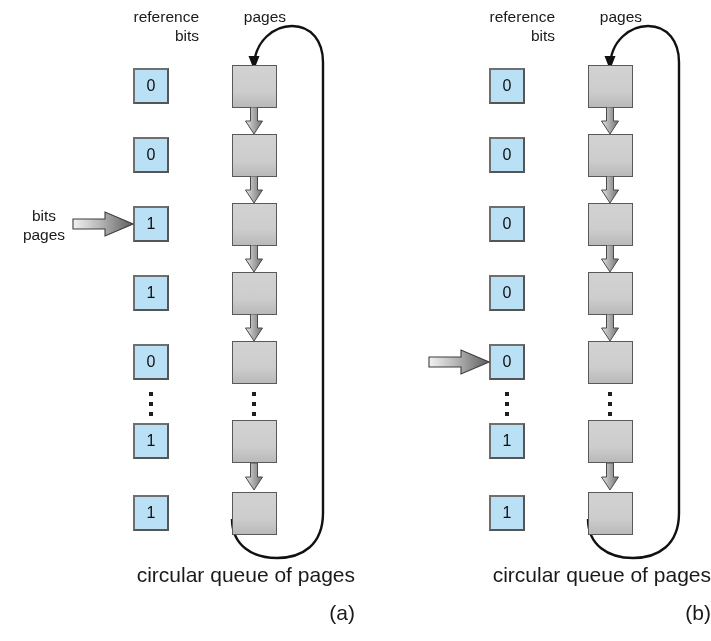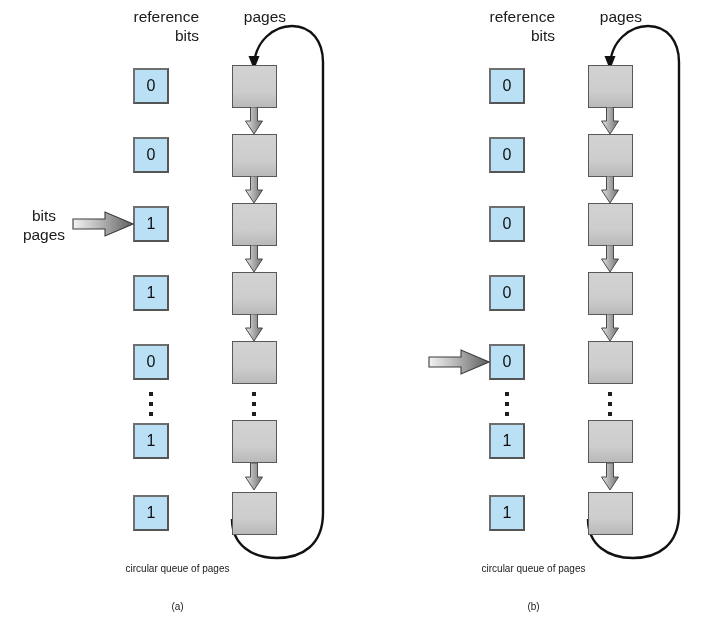--- a/index.html
+++ b/index.html
@@ -115,22 +115,22 @@
     line-height: 19px;
     white-space: nowrap;
     color: #1a1a1a;
   }
 
   
   .caption {
     position: absolute;
     width: 355px;
     left: 0;
-    text-align: center;
-    font-size: 10px;
+    text-align: right;
+    font-size: 21px;
     color: #1a1a1a;
   }
   .caption-main { top: 563px; }
   .caption-sub  { top: 601px; }
 </style>
 </head>
 <body>
 
 <div class="panel" id="panel-a">
 

